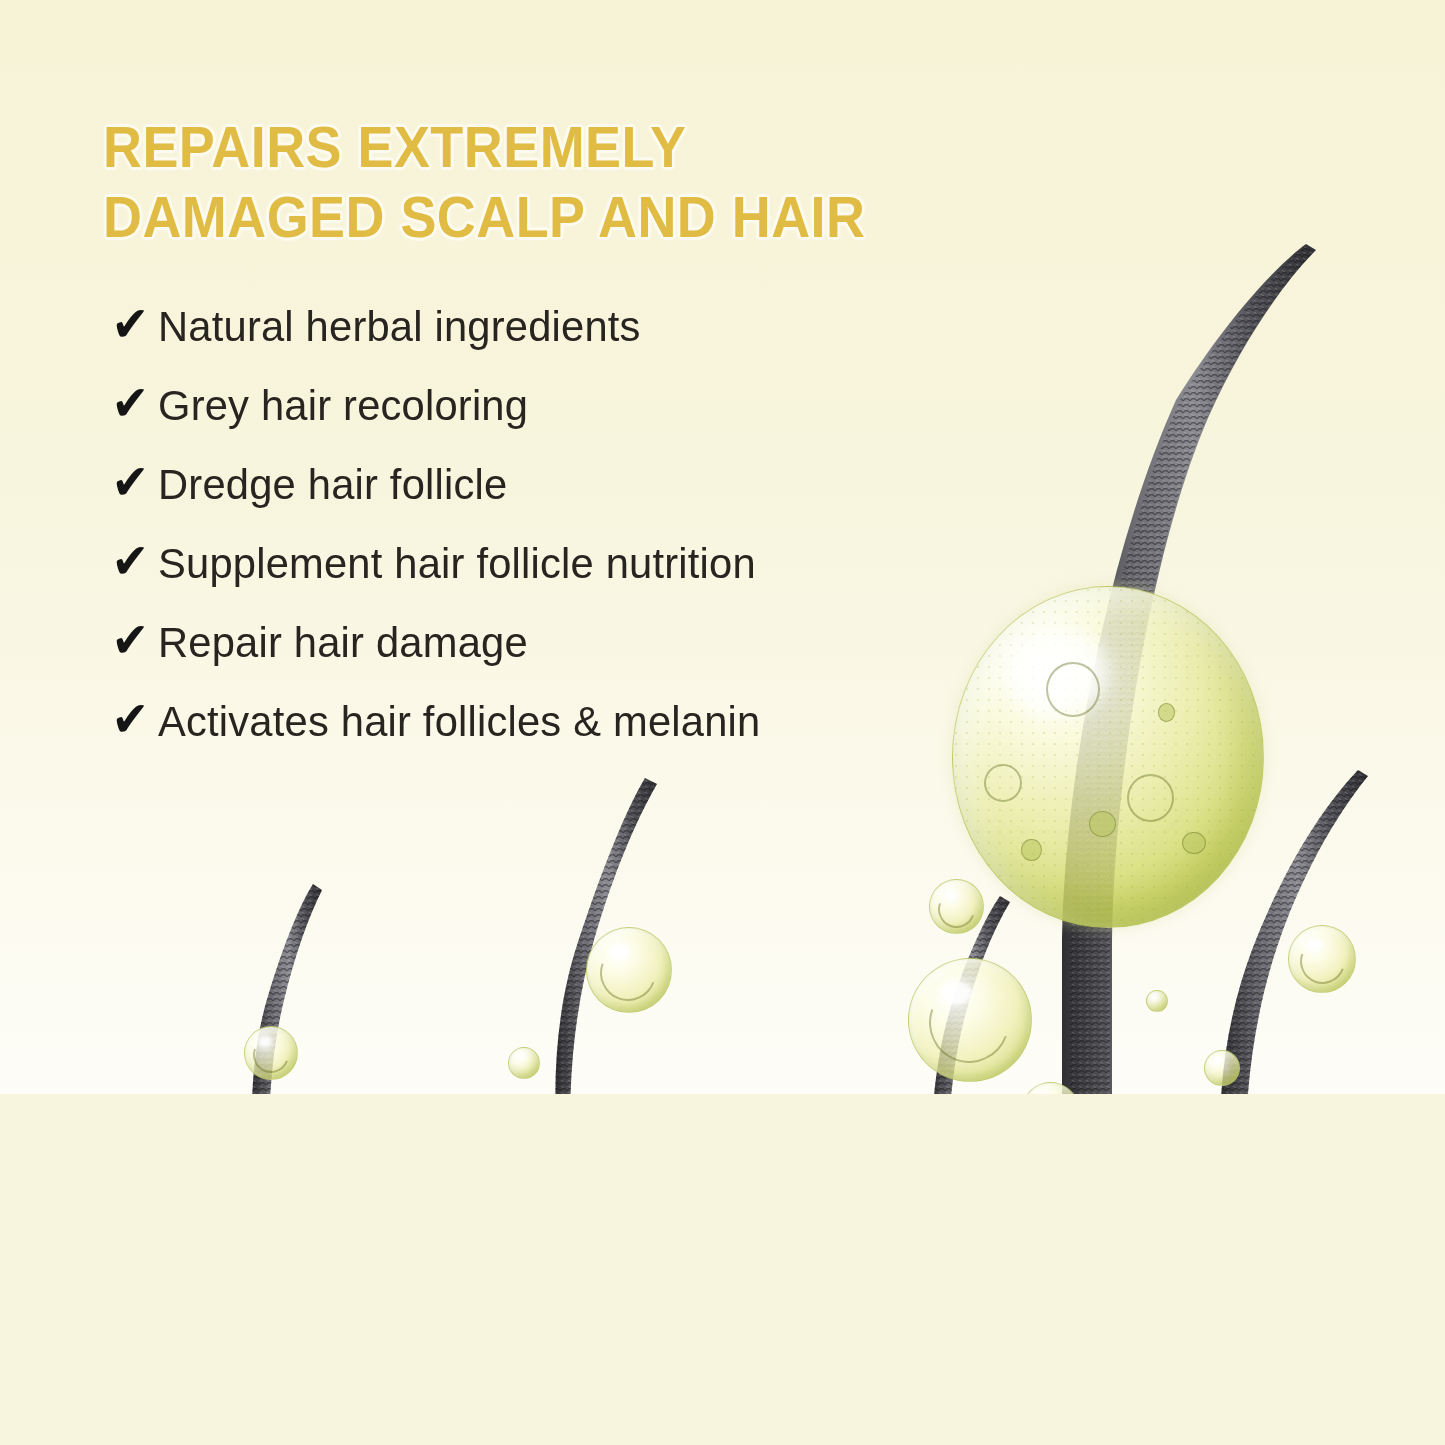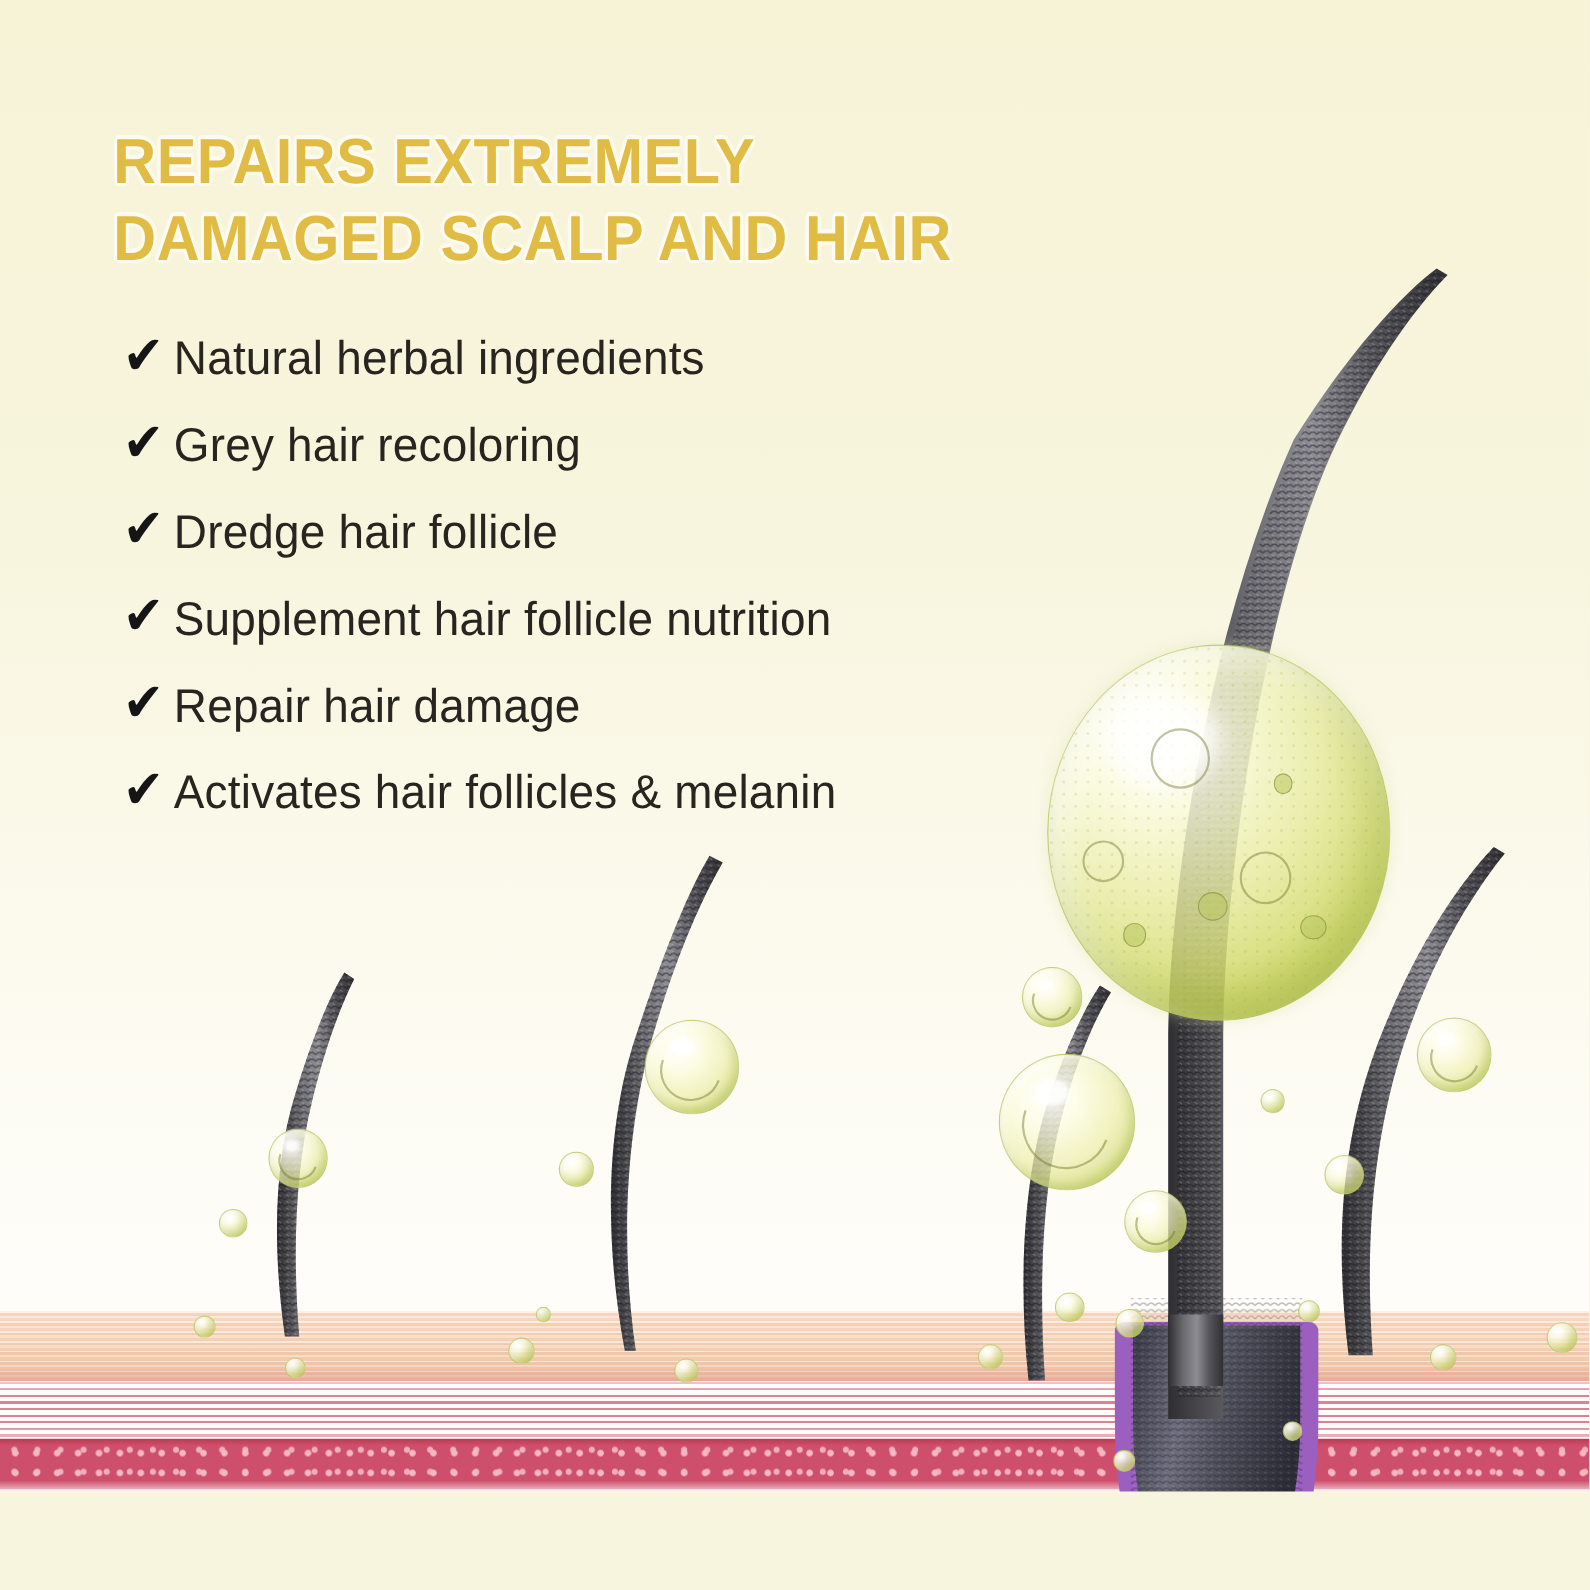--- a/index.html
+++ b/index.html
@@ -2,21 +2,21 @@
 <html><head>
 <meta charset="utf-8">
 <title>Scalp &amp; Hair Repair Infographic</title>
 <style>
   html,body{margin:0;padding:0;}
   body{
     width:1445px;height:1445px;overflow:hidden;
     font-family:"Liberation Sans", sans-serif;
     background:#f7f5dd;
   }
-  #stage{position:relative;width:1445px;height:1356px;overflow:hidden;}
+  #stage{position:relative;width:1445px;height:1094px;overflow:hidden;}
 
   
   .bg{
     position:absolute;left:0;top:0;width:1445px;height:1445px;
     background:linear-gradient(to bottom,
        #f6f3d7 0%,
        #f7f4da 16%,
        #f8f5de 34%,
        #fbf9ea 54%,
        #fdfcf4 70%,

